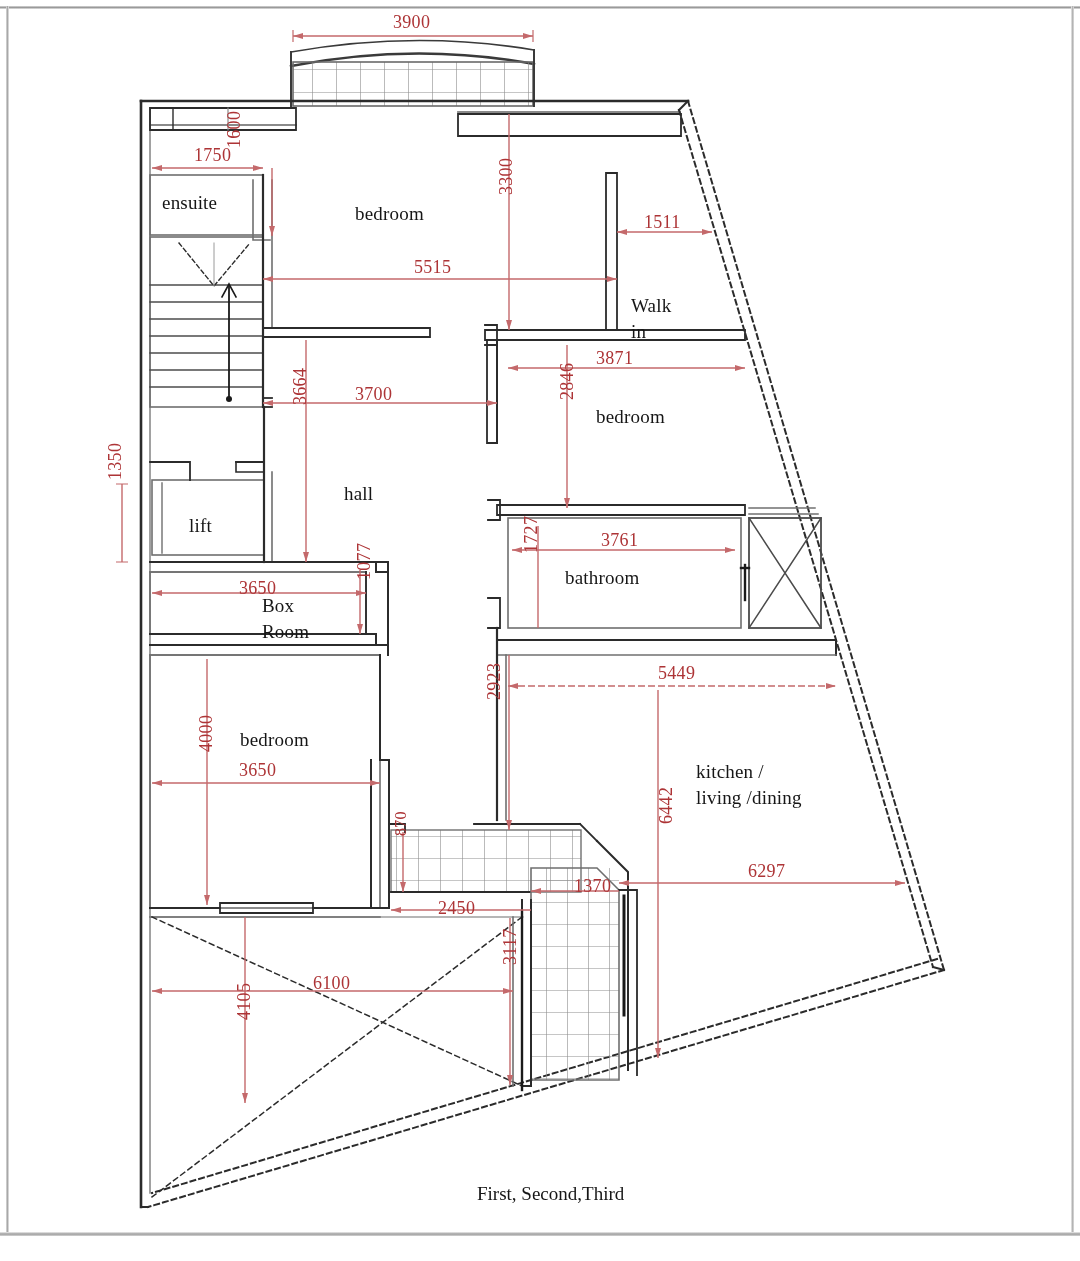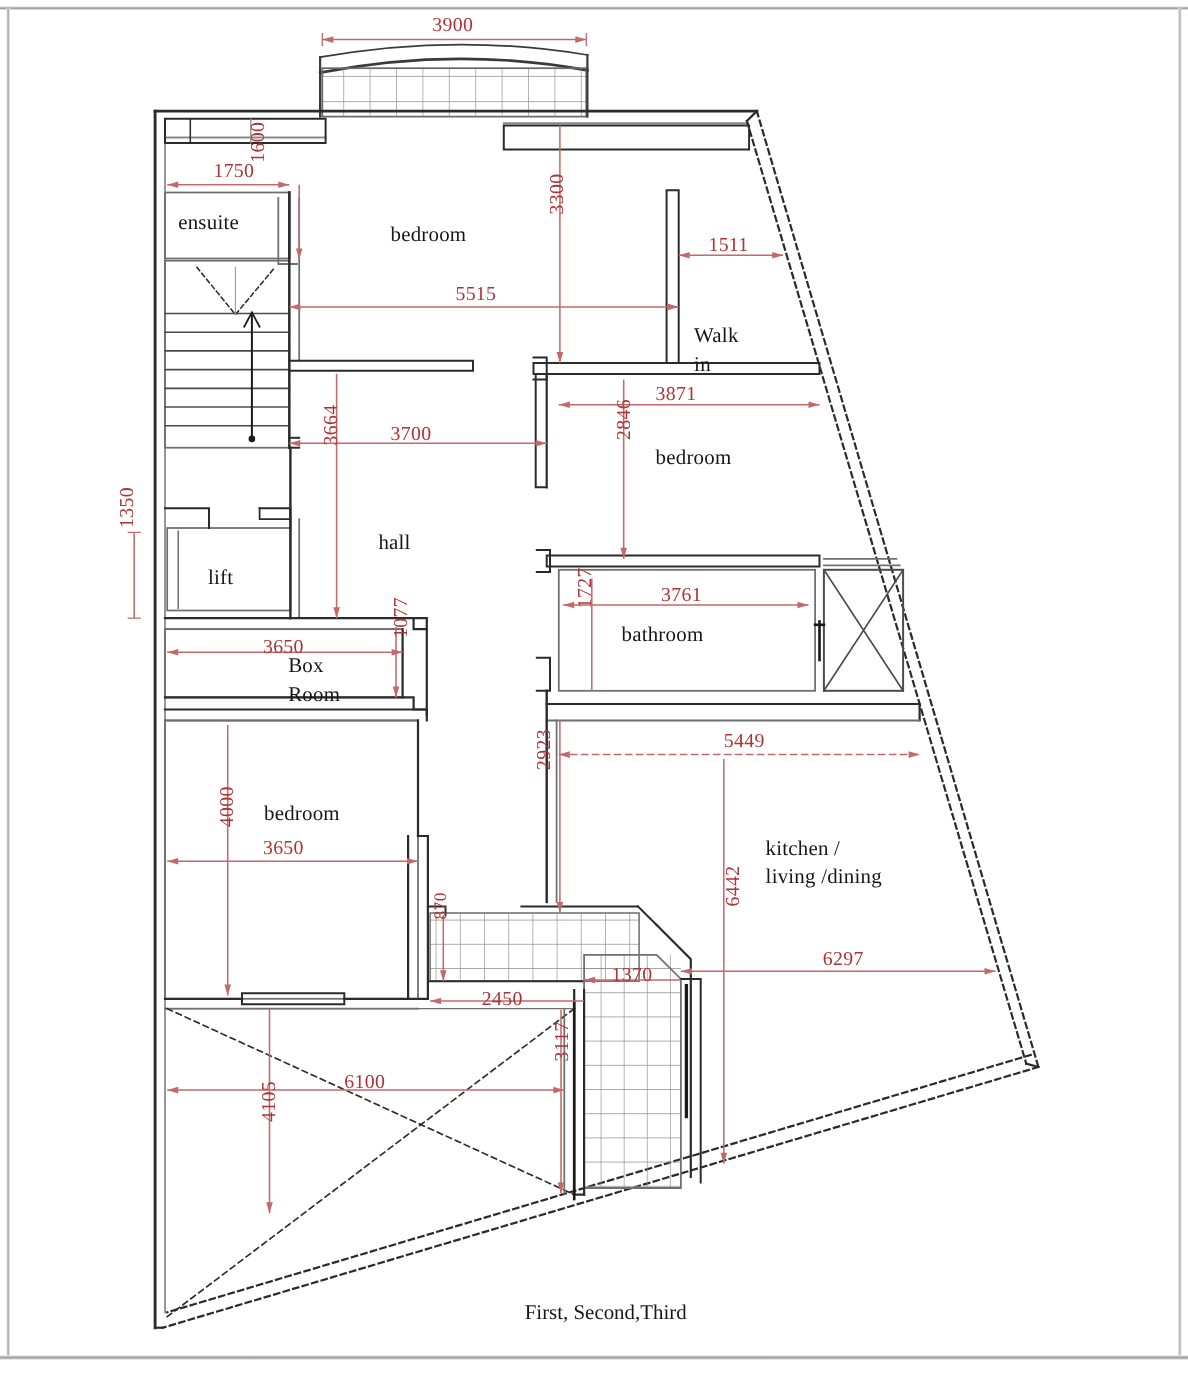--- a/index.html
+++ b/index.html
@@ -415,21 +415,21 @@
   <div class="dim-label vert" style="left:196px; top:752px;">4000</div>
 
   <div class="dim-label" style="left:239px; top:760px;">3650</div>
 
   <div class="dim-label vert" style="left:656px; top:824px;">6442</div>
 
   <div class="dim-label vert" style="left:392px; top:836px; font-size:16px;">870</div>
 
   <div class="dim-label" style="left:748px; top:861px;">6297</div>
 
-  <div class="dim-label" style="left:556px; top:876px;">1370</div>
+  <div class="dim-label" style="left:574px; top:876px;">1370</div>
 
   <div class="dim-label" style="left:438px; top:898px;">2450</div>
 
   <div class="dim-label vert" style="left:500px; top:965px;">3117</div>
 
   <div class="dim-label" style="left:313px; top:973px;">6100</div>
 
   <div class="dim-label vert" style="left:234px; top:1020px;">4105</div>
 
   <div id="caption">

